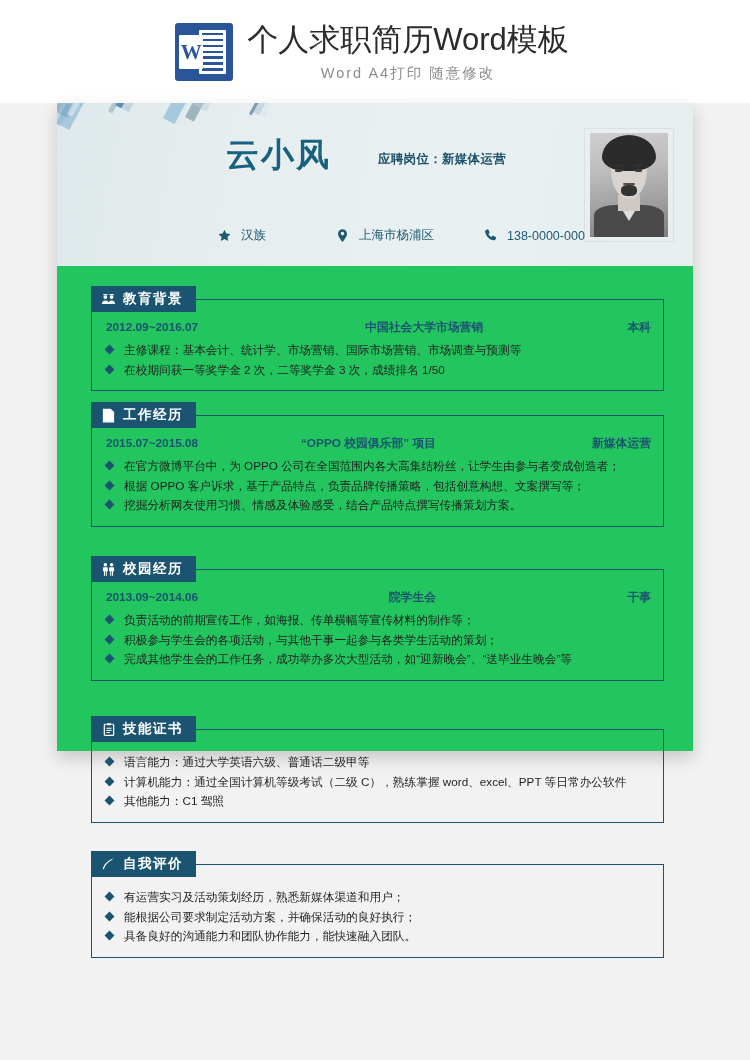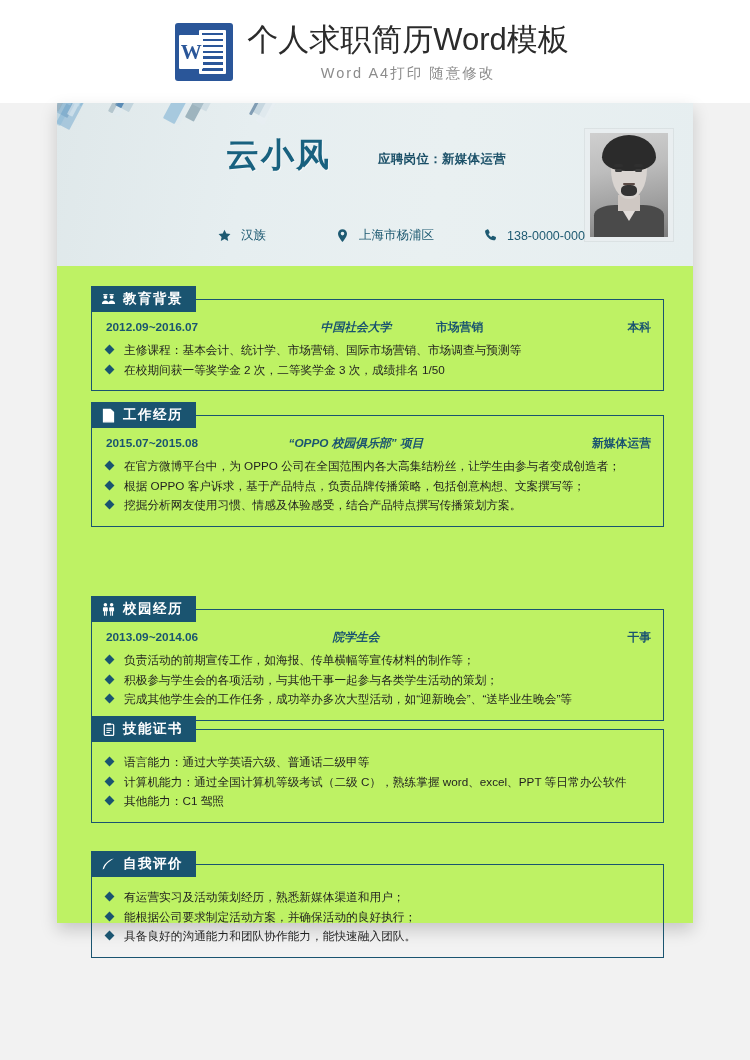--- a/index.html
+++ b/index.html
@@ -81,22 +81,22 @@
     text-align: center;
     margin-top: 5px;
   }
 
   
   .sheet {
     position: absolute;
     left: 57px;
     top: 103px;
     width: 636px;
-    height: 820px;
-    background: #bef264;
+    height: 648px;
+    background: #22c55e;
     box-shadow: 0 7px 16px rgba(0,0,0,0.18);
   }
 
   
   .banner {
     position: relative;
     width: 636px;
     height: 163px;
     overflow: hidden;
     background: linear-gradient(100deg, #dfe8ea 0%, #e6eef0 30%, #e9f0f1 60%, #e6eef0 100%);
@@ -258,21 +258,21 @@
 
   .row-meta {
     display: flex;
     font-size: 11.8px;
     font-weight: bold;
     color: #1a5470;
     margin-bottom: 4px;
     padding-left: 2px;
   }
   .row-meta .c-date { width: 170px; }
-  .row-meta .c-org  { width: 160px; text-align: center; font-style: italic; }
+  .row-meta .c-org  { width: 160px; text-align: right; }
   .row-meta .c-mid  { flex: 1; text-align: left; }
   .row-meta .c-end  { width: 60px; text-align: right; }
 
   ul.bullets { margin: 0; padding: 0; list-style: none; }
   ul.bullets li {
     display: flex;
     align-items: flex-start;
     font-size: 11.7px;
     color: #1f1f1f;
     line-height: 19.5px;
@@ -492,21 +492,21 @@
               <span class="dia"></span>
               <span class="btxt">根据 OPPO 客户诉求，基于产品特点，负责品牌传播策略，包括创意构想、文案撰写等；</span>
             </li>
             <li>
               <span class="dia"></span>
               <span class="btxt">挖掘分析网友使用习惯、情感及体验感受，结合产品特点撰写传播策划方案。</span>
             </li>
           </ul>
         </div>
       </div>
-      <div class="section" style="top: 453px; margin-top: 40px;">
+      <div class="section" style="top: 453px;">
         <div class="sec-head">
           <div class="tab">
             <span class="sico">
               <svg width="15" height="15" viewBox="0 0 24 24">
                 <circle cx="7" cy="4.2" r="2.8" class="wt"></circle>
                 <circle cx="17" cy="4.2" r="2.8" class="wt"></circle>
                 <path class="wt" d="M4.3 8.2h5.4c.7 0 1.2.6 1.2 1.3v5.2H9.3V22H7.6v-7.3H6.4V22H4.7v-7.3H3.1V9.5c0-.7.5-1.3 1.2-1.3z"></path>
                 <path class="wt" d="M14.3 8.2h5.4c.7 0 1.2.6 1.2 1.3v5.2h-1.6V22h-1.7v-7.3h-1.2V22h-1.7v-7.3h-1.6V9.5c0-.7.5-1.3 1.2-1.3z"></path>
               </svg>
             </span>

